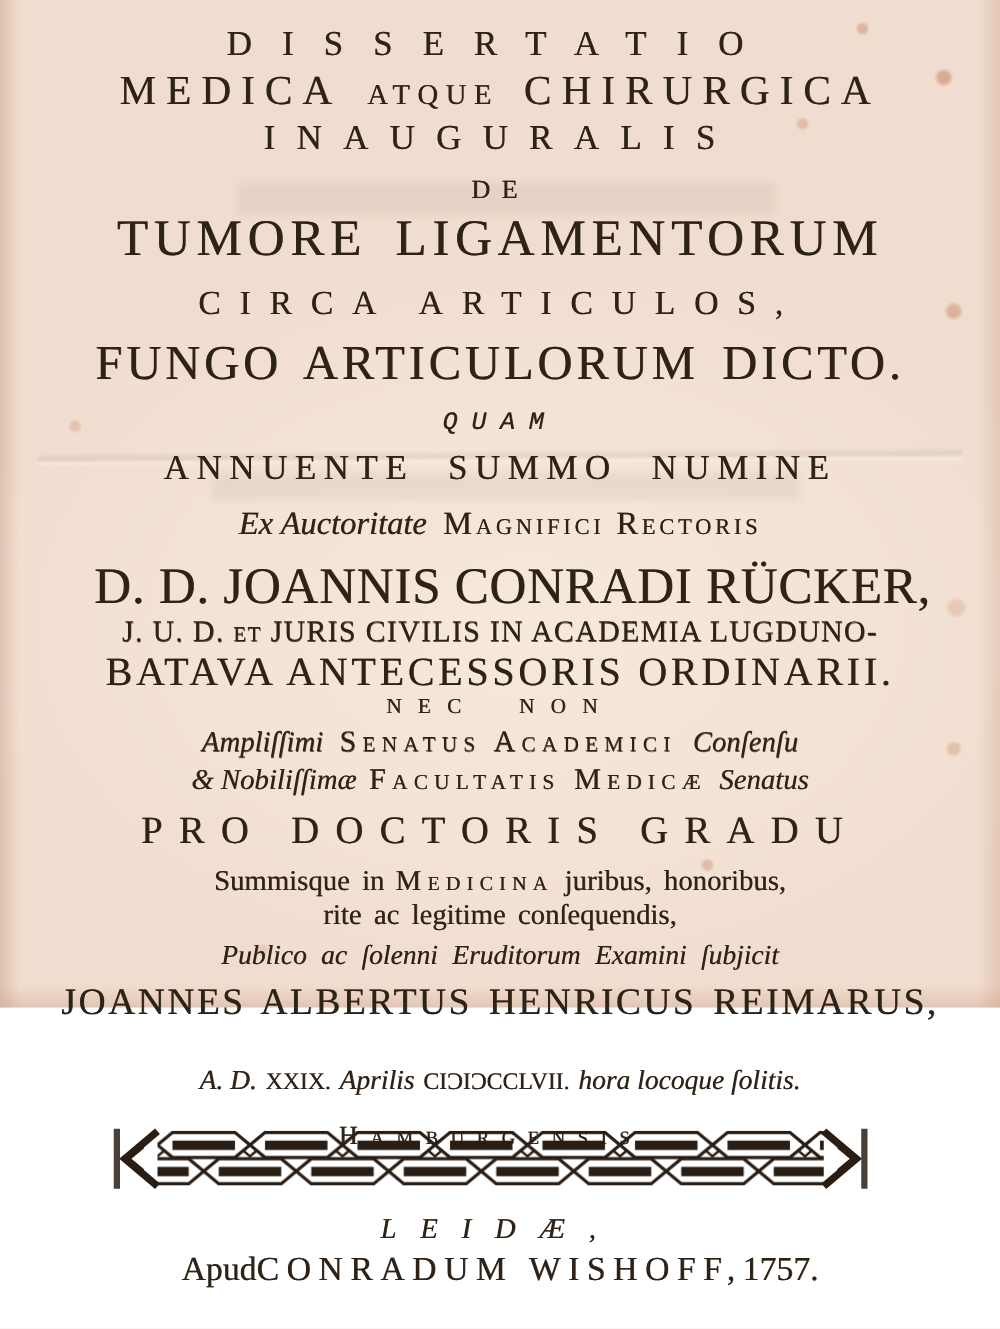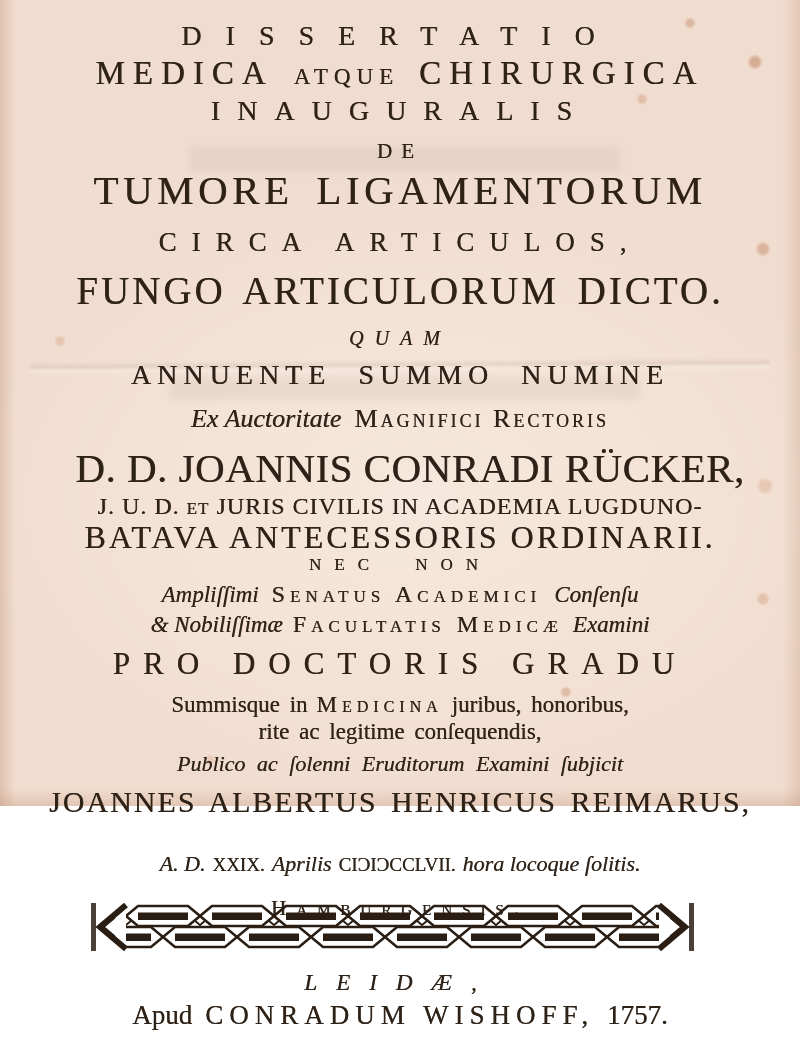--- a/index.html
+++ b/index.html
@@ -39,21 +39,21 @@
   .g2{left:170px;top:378px;width:470px;height:22px;}
 
   .l-dissertatio{top:20px;font-size:28px;letter-spacing:24px;}
   .l-medica{top:55px;gap:20px;font-size:33px;letter-spacing:8px;}
   .l-medica .mid{font-size:23px;letter-spacing:6px;}
   .l-inauguralis{top:95px;font-size:28px;letter-spacing:17px;}
   .l-de{top:139px;font-size:21px;letter-spacing:9px;}
   .l-tumore{top:166px;font-size:41px;letter-spacing:4.5px;word-spacing:8px;}
   .l-circa{top:227px;font-size:27px;letter-spacing:15px;}
   .l-fungo{top:268px;font-size:39px;letter-spacing:3px;word-spacing:6px;}
-  .l-quam{top:327px;font-size:20px;letter-spacing:11px;font-style:italic;}
+  .l-quam{top:327px;font-size:20px;letter-spacing:11px;font-style:italic;font-family:Liberation Mono, monospace;}
   .l-annuente{top:359px;font-size:28px;letter-spacing:6px;word-spacing:14px;}
   .l-exauct{top:404px;gap:13px;font-size:26px;}
   .l-exauct .caps{font-variant:small-caps;letter-spacing:3px;}
   .l-rector{top:444px;font-size:41px;letter-spacing:.5px;margin-left:20px;}
   .l-rect1{top:493px;font-size:24px;font-variant:small-caps;letter-spacing:1px;}
   .l-rect2{top:519px;font-size:32px;letter-spacing:3px;}
   .l-necnon{top:555px;font-size:17px;letter-spacing:13px;word-spacing:16px;}
   .l-ampl{top:581px;gap:13px;font-size:23px;}
   .l-ampl .caps,.l-nobil .caps{font-variant:small-caps;font-size:24px;letter-spacing:5px;}
   .l-nobil{top:611px;gap:10px;font-size:23px;}
@@ -61,21 +61,21 @@
   .l-summis{top:692px;gap:9px;font-size:23px;word-spacing:4px;}
   .l-summis .caps{font-variant:small-caps;letter-spacing:5px;}
   .l-rite{top:719px;font-size:23px;word-spacing:4px;}
   .l-publico{top:751px;font-size:22px;font-style:italic;word-spacing:6px;}
   .l-joannes{top:785px;font-size:30px;letter-spacing:2px;word-spacing:4px;}
   .l-hamburg{top:852px;font-size:21px;font-variant:small-caps;letter-spacing:10px;margin-top:44px;}
   .l-date{top:851px;gap:7px;font-size:22px;}
   .l-date .small{font-size:19px;}
   .ornament{position:absolute;left:90px;top:900px;}
   .l-leidae{top:970px;font-size:23px;font-style:italic;letter-spacing:19px;}
-  .l-apud{top:1000px;gap:13px;font-size:27px;}
+  .l-apud{top:1000px;font-size:27px;}
   .l-apud .caps{letter-spacing:6px;}
 </style>
 </head>
 <body>
 
 <div class="page">
 
   <div class="ghost g1"></div>
   <div class="ghost g2"></div>
   <div class="crease"></div>
@@ -110,21 +110,21 @@
 
   <div class="line flexline l-ampl">
     <span class="it">Ampliſſimi</span>
     <span class="caps">Senatus Academici</span>
     <span class="it">Conſenſu</span>
   </div>
 
   <div class="line flexline l-nobil">
     <span class="it">&amp; Nobiliſſimæ</span>
     <span class="caps">Facultatis Medicæ</span>
-    <span class="it">Examini</span>
+    <span class="it">Senatus</span>
   </div>
 
   <div class="line l-prodoc">PRO DOCTORIS GRADU</div>
 
   <div class="line flexline l-summis">
     <span>Summisque in</span>
     <span class="caps">Medicina</span>
     <span>juribus, honoribus,</span>
   </div>
 

